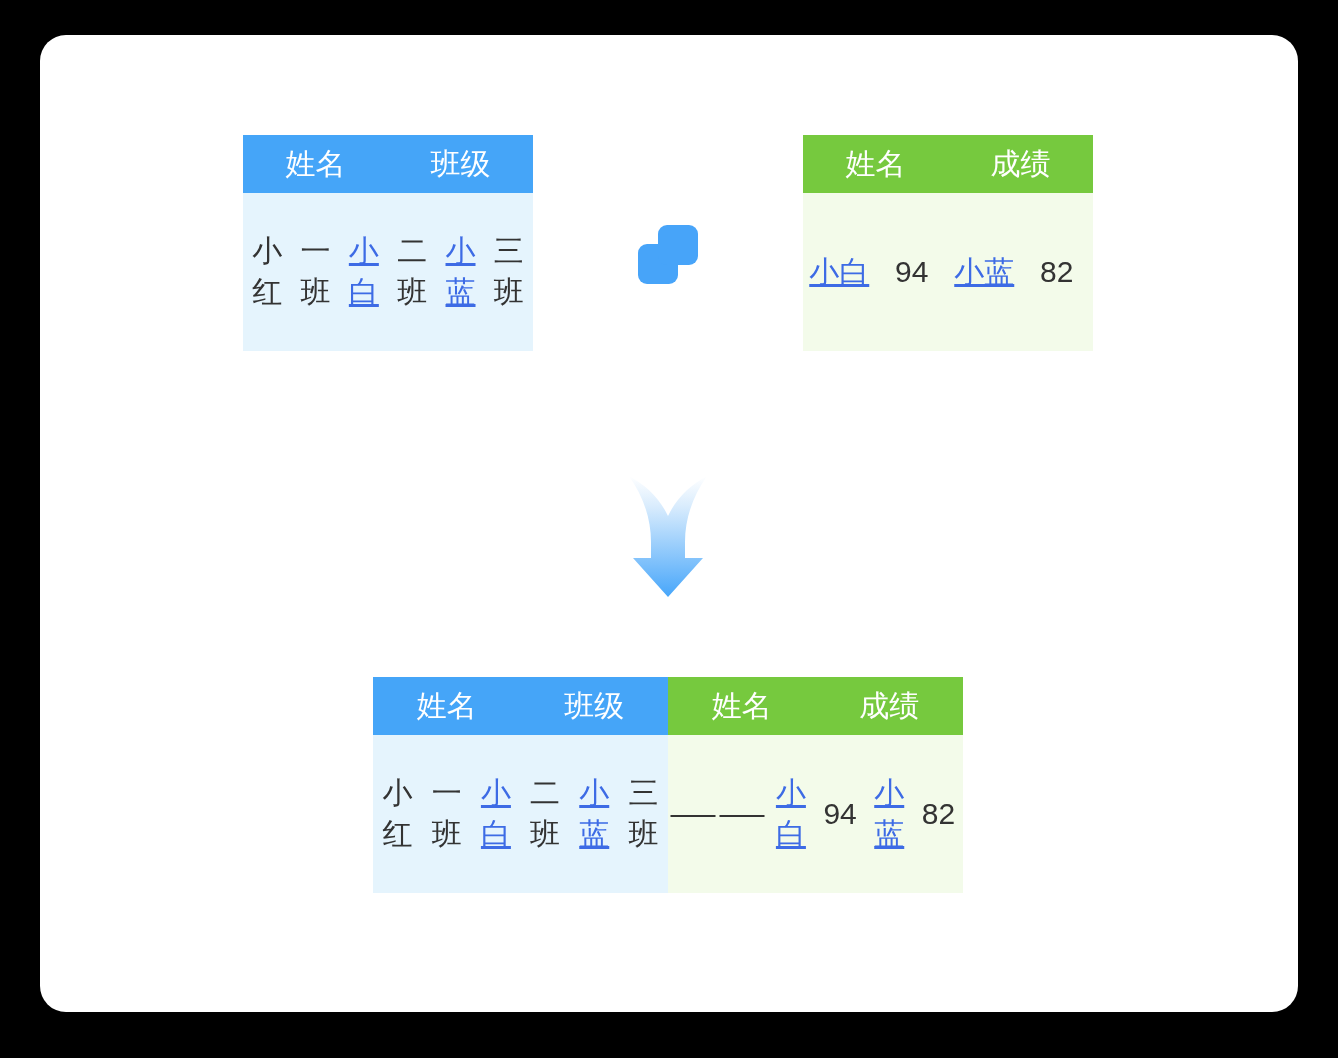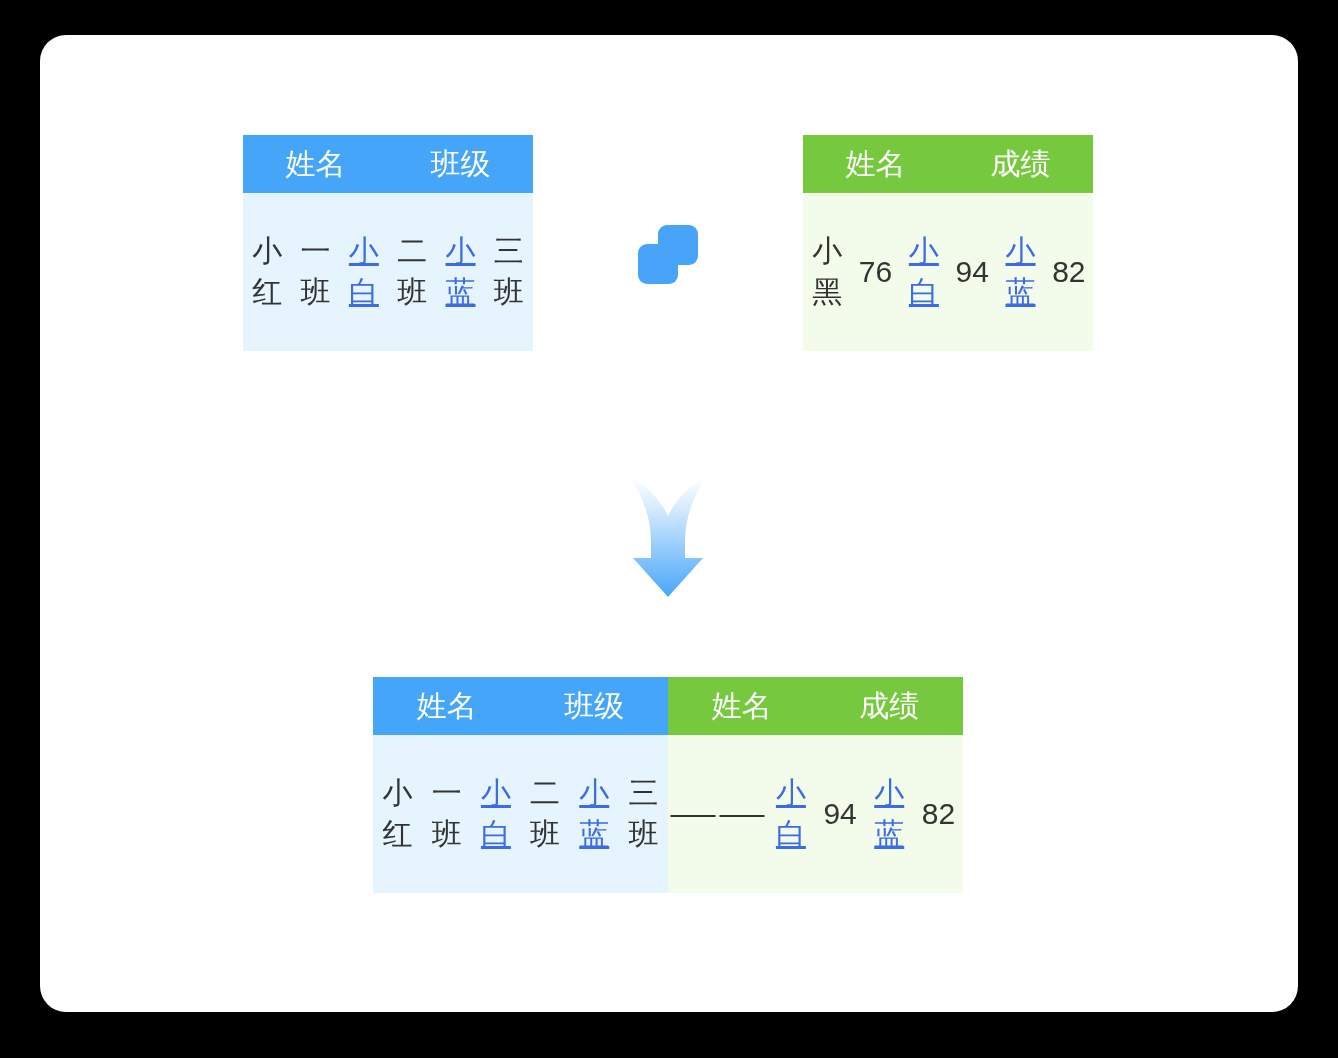--- a/index.html
+++ b/index.html
@@ -107,24 +107,20 @@
     <div class="sq sq-a"></div>
   </div>
 
   <div class="tbl" style="left:763px; top:100px; width:290px;">
     <div class="thead green">
       <div class="th">姓名</div>
       <div class="th">成绩</div>
     </div>
     <div class="tbody lgreen">
       <div class="tr">
-        <div class="td">小黑</div>
-        <div class="td">76</div>
-      </div>
-      <div class="tr">
         <div class="td hl">小白</div>
         <div class="td">94</div>
       </div>
       <div class="tr">
         <div class="td hl">小蓝</div>
         <div class="td">82</div>
       </div>
     </div>
   </div>
 

